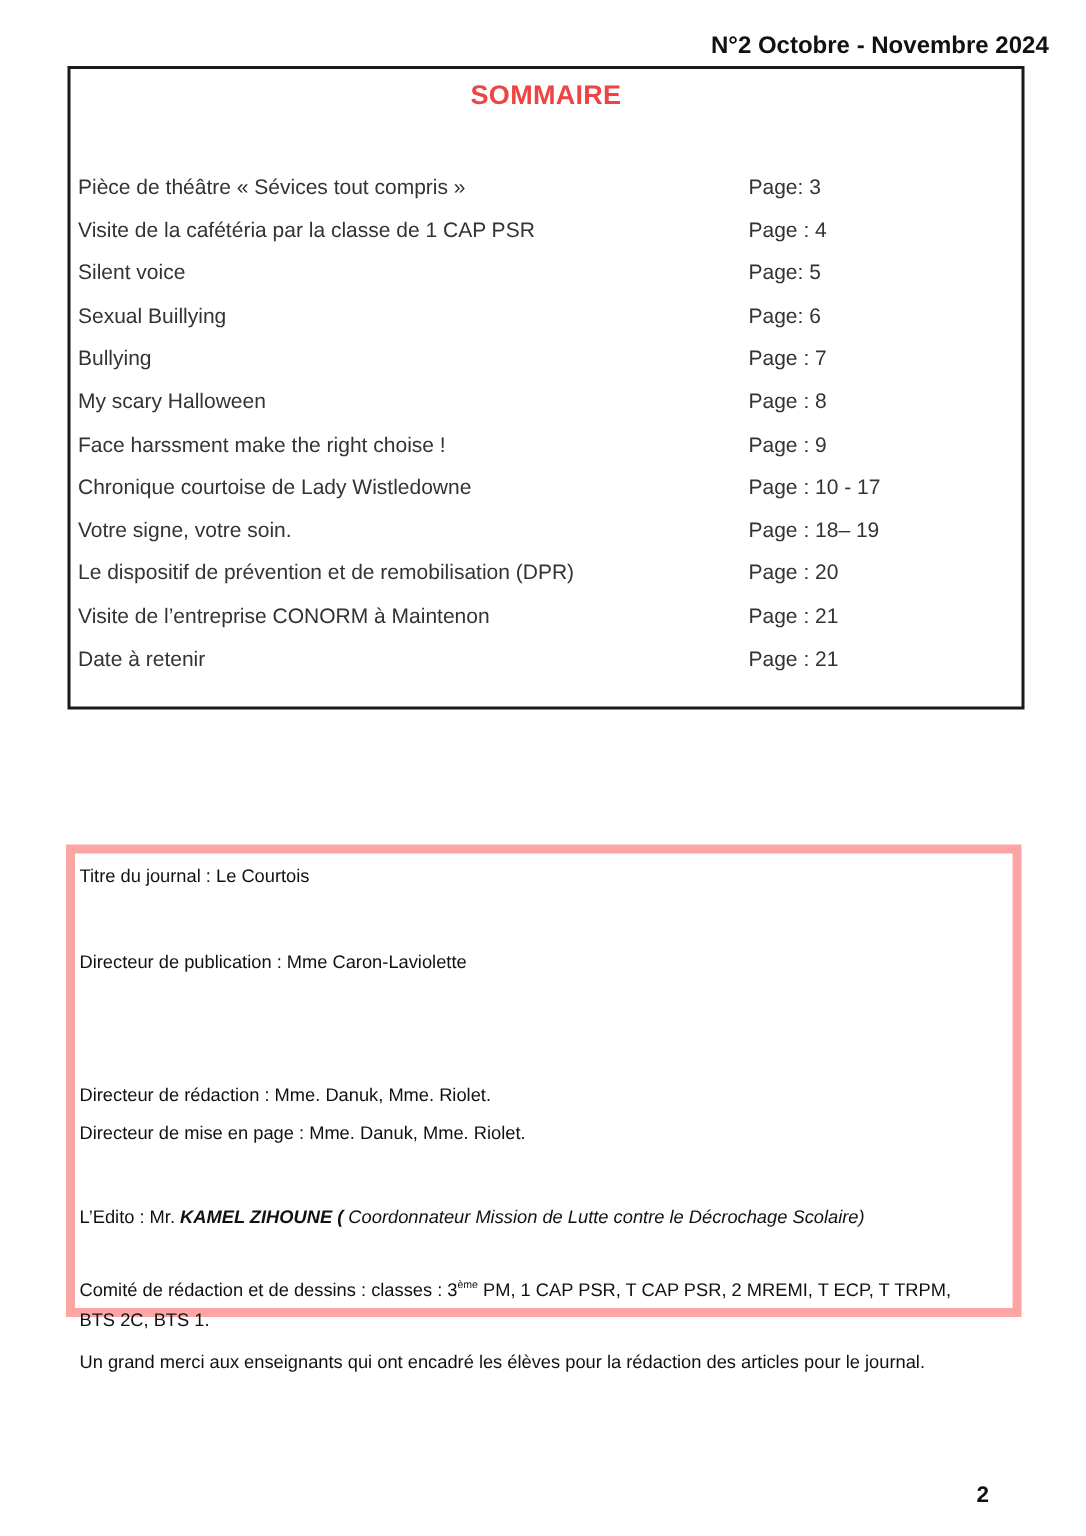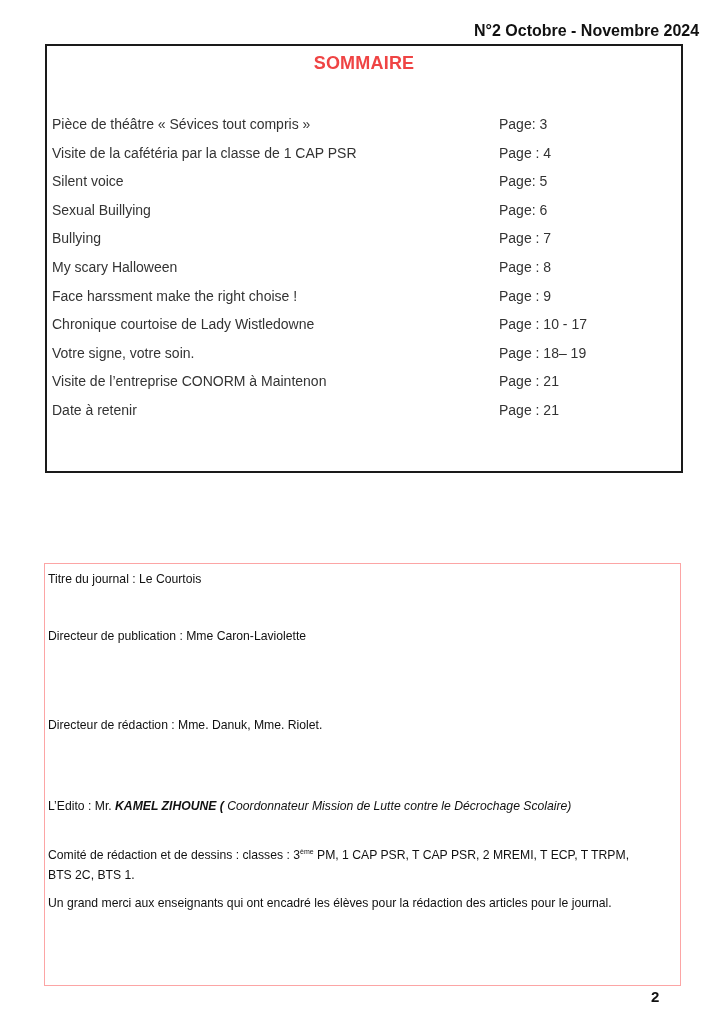--- a/index.html
+++ b/index.html
@@ -60,22 +60,22 @@
       position: absolute;
       left: 447px;
       top: 2px;
       white-space: nowrap;
     }
     .credits-box {
       position: absolute;
       left: 44px;
       top: 563px;
       width: 637px;
-      height: 423px;
-      border: 1px solid #fca5a5;
+      height: 315px;
+      border: 6px solid #fca5a5;
     }
     .credit-line {
       position: absolute;
       left: 3px;
       font-size: 12.2px;
       color: #111;
       white-space: nowrap;
     }
     .credit-line i { font-style: italic; }
     .credit-line .bold-italic { font-weight: bold; font-style: italic; }
@@ -127,34 +127,39 @@
     </div>
     <div class="toc-row">
       <span class="toc-label">Chronique courtoise de Lady Wistledowne</span>
       <span class="toc-page">Page : 10 - 17</span>
     </div>
     <div class="toc-row">
       <span class="toc-label">Votre signe, votre soin.</span>
       <span class="toc-page">Page : 18– 19</span>
     </div>
     <div class="toc-row">
+      <span class="toc-label">Le dispositif de prévention et de remobilisation (DPR)</span>
+      <span class="toc-page">Page : 20</span>
+    </div>
+    <div class="toc-row">
       <span class="toc-label">Visite de l’entreprise CONORM à Maintenon</span>
       <span class="toc-page">Page : 21</span>
     </div>
     <div class="toc-row">
       <span class="toc-label">Date à retenir</span>
       <span class="toc-page">Page : 21</span>
     </div>
   </div>
 </section>
 
 <section class="credits-box">
   <p class="credit-line" style="top: 8px;">Titre du journal : Le Courtois</p>
   <p class="credit-line" style="top: 65px;">Directeur de publication : Mme Caron-Laviolette</p>
   <p class="credit-line" style="top: 122px; margin-top: 32px;">Directeur de rédaction : Mme. Danuk, Mme. Riolet.</p>
+  <p class="credit-line" style="top: 179px;">Directeur de mise en page : Mme. Danuk, Mme. Riolet.</p>
   <p class="credit-line" style="top: 235px;">
     <span>L’Edito : Mr. </span><span class="bold-italic">KAMEL ZIHOUNE ( </span><i>Coordonnateur Mission de Lutte contre le Décrochage Scolaire)</i>
   </p>
   <p class="credit-line" style="top: 284px;">
     <span>Comité de rédaction et de dessins : classes : 3</span><sup>ème</sup><span> PM, 1 CAP PSR, T CAP PSR, 2 MREMI, T ECP,  T TRPM,</span>
   </p>
   <p class="credit-line" style="top: 304px;">BTS 2C, BTS 1.</p>
   <p class="credit-line" style="top: 332px;">Un grand merci aux enseignants qui ont encadré les élèves pour la rédaction des articles pour le journal.</p>
 </section>
 

